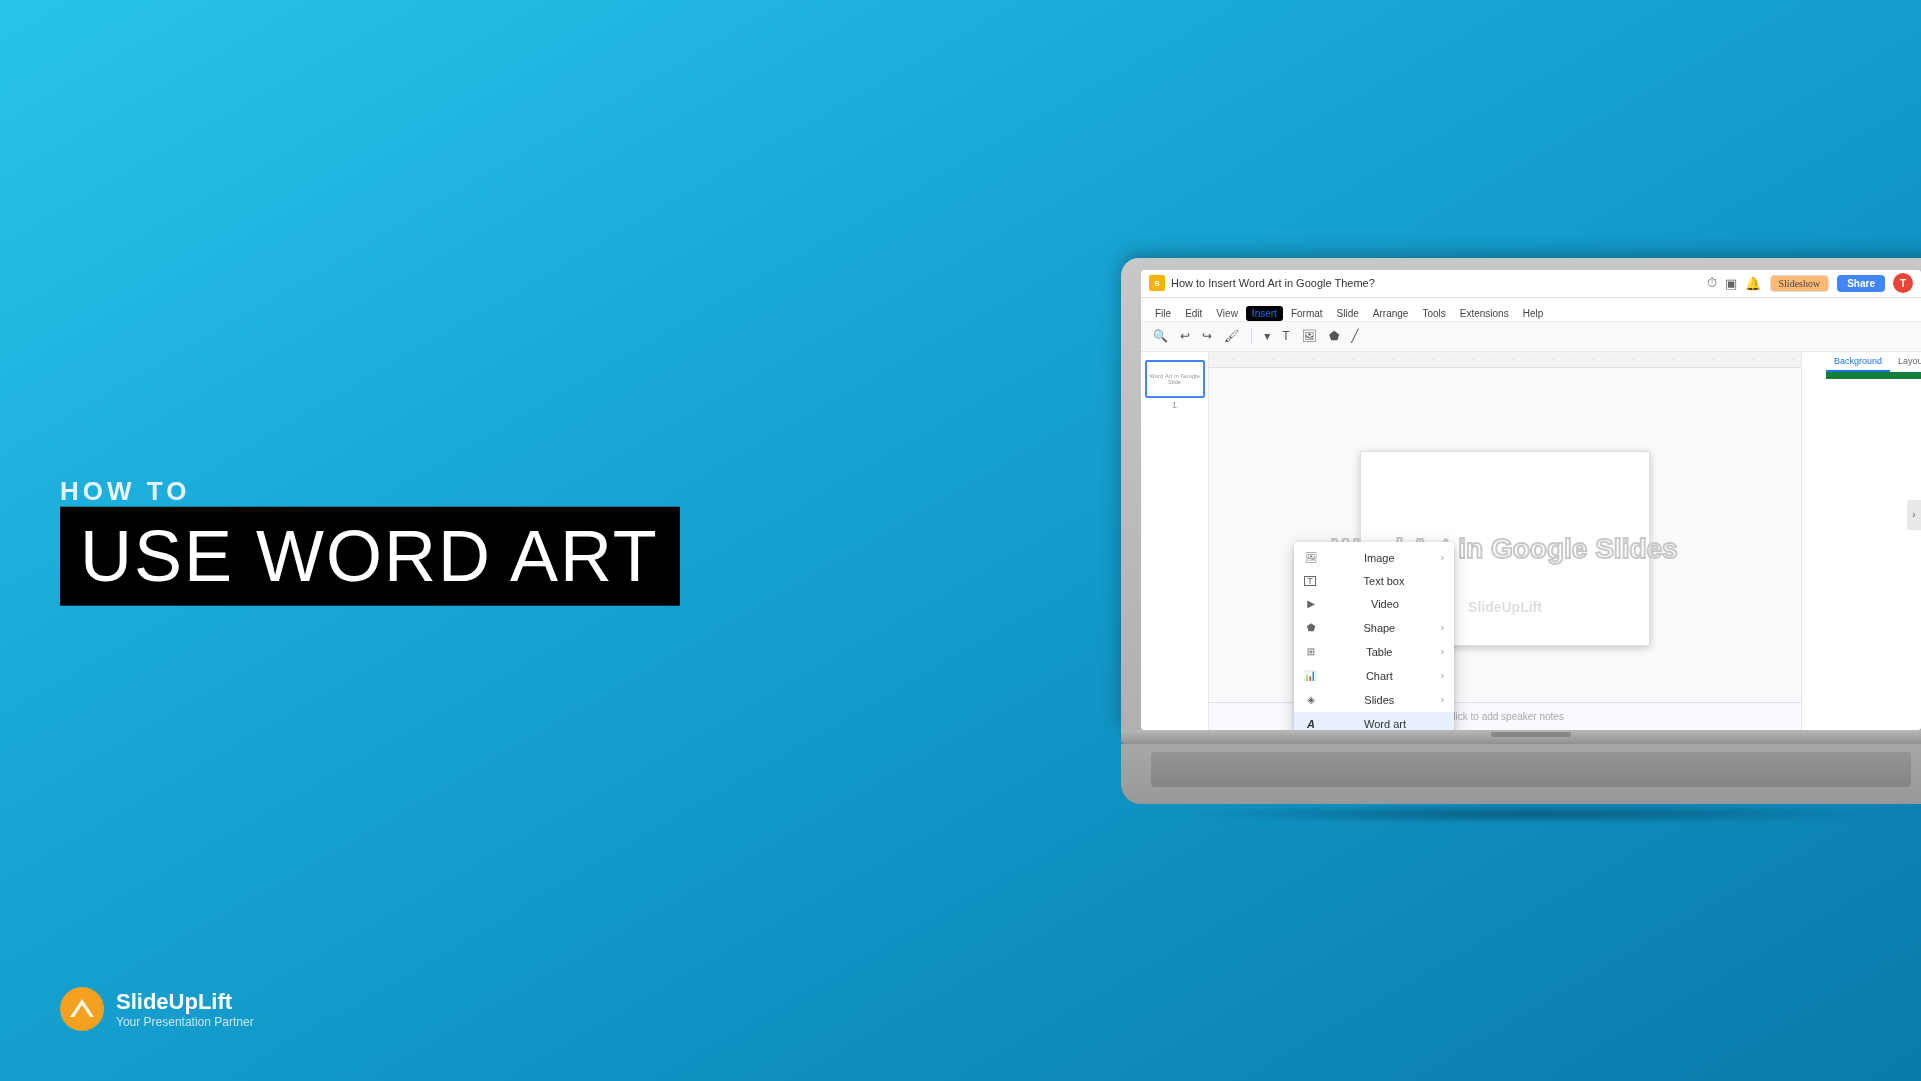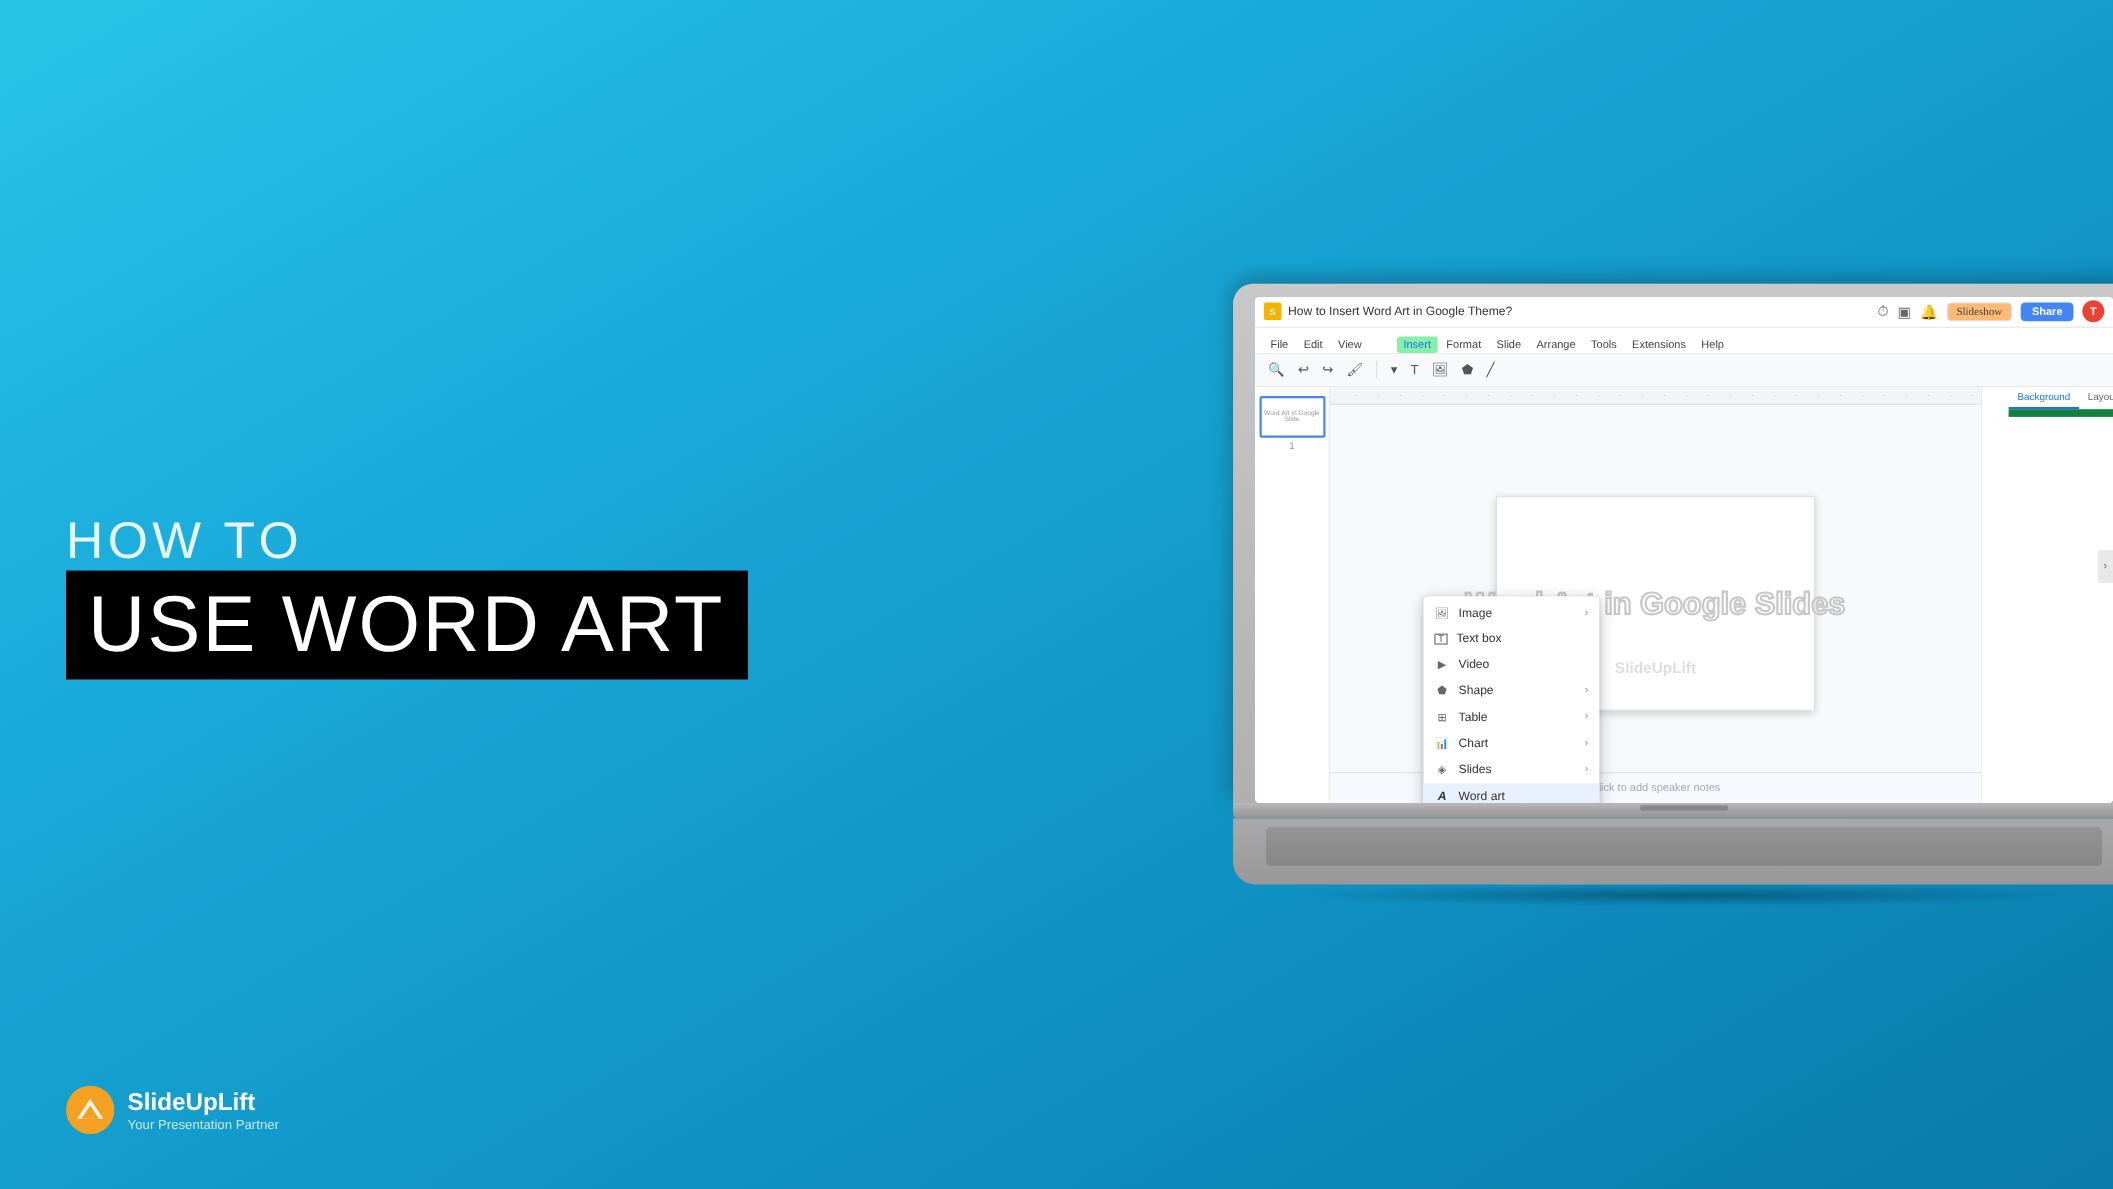--- a/index.html
+++ b/index.html
@@ -17,22 +17,22 @@
     .left-content {
       position: absolute;
       left: 60px;
       top: 50%;
       transform: translateY(-50%);
       width: 620px;
     }
 
     .how-to-text {
       color: #e8f4fb;
-      font-size: 47px;
-      font-weight: 400;
+      font-size: 26px;
+      font-weight: 700;
       letter-spacing: 4px;
       text-transform: uppercase;
       margin-bottom: 0;
     }
 
     .main-title {
       background-color: #000000;
       color: white;
       font-size: 72px;
       font-weight: 400;
@@ -193,23 +193,22 @@
       color: #444;
     }
 
     .gs-menu-item {
       padding: 2px 6px;
       cursor: pointer;
       border-radius: 3px;
     }
 
     .gs-menu-item.active {
-      background: #86efac;
+      background: #000000;
       color: #1a73e8;
-      margin-left: 24px;
     }
 
     
     .gs-toolbar {
       background: #f8f9fa;
       height: 30px;
       display: flex;
       align-items: center;
       padding: 0 8px;
       gap: 4px;
@@ -370,20 +369,21 @@
       align-items: center;
       justify-content: center;
       font-size: 10px;
       color: #666;
       flex-shrink: 0;
     }
 
     .dropdown-item .item-label {
       flex: 1;
       font-size: 11px;
+      text-align: center;
     }
 
     .dropdown-item .item-arrow {
       font-size: 10px;
       color: #999;
     }
 
     
     .laptop-base {
       background: linear-gradient(180deg, #b8b8b8 0%, #a0a0a0 60%, #909090 100%);

